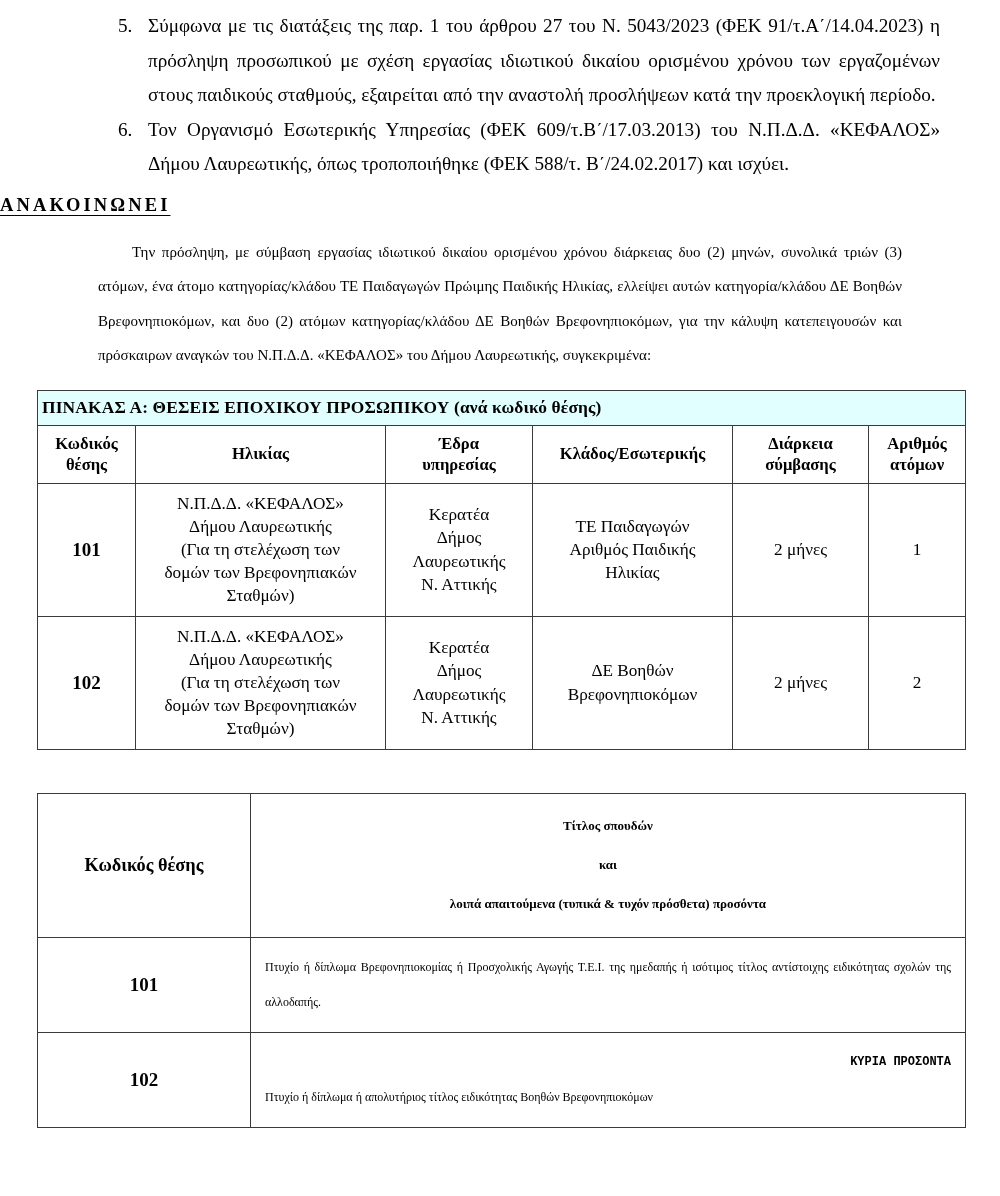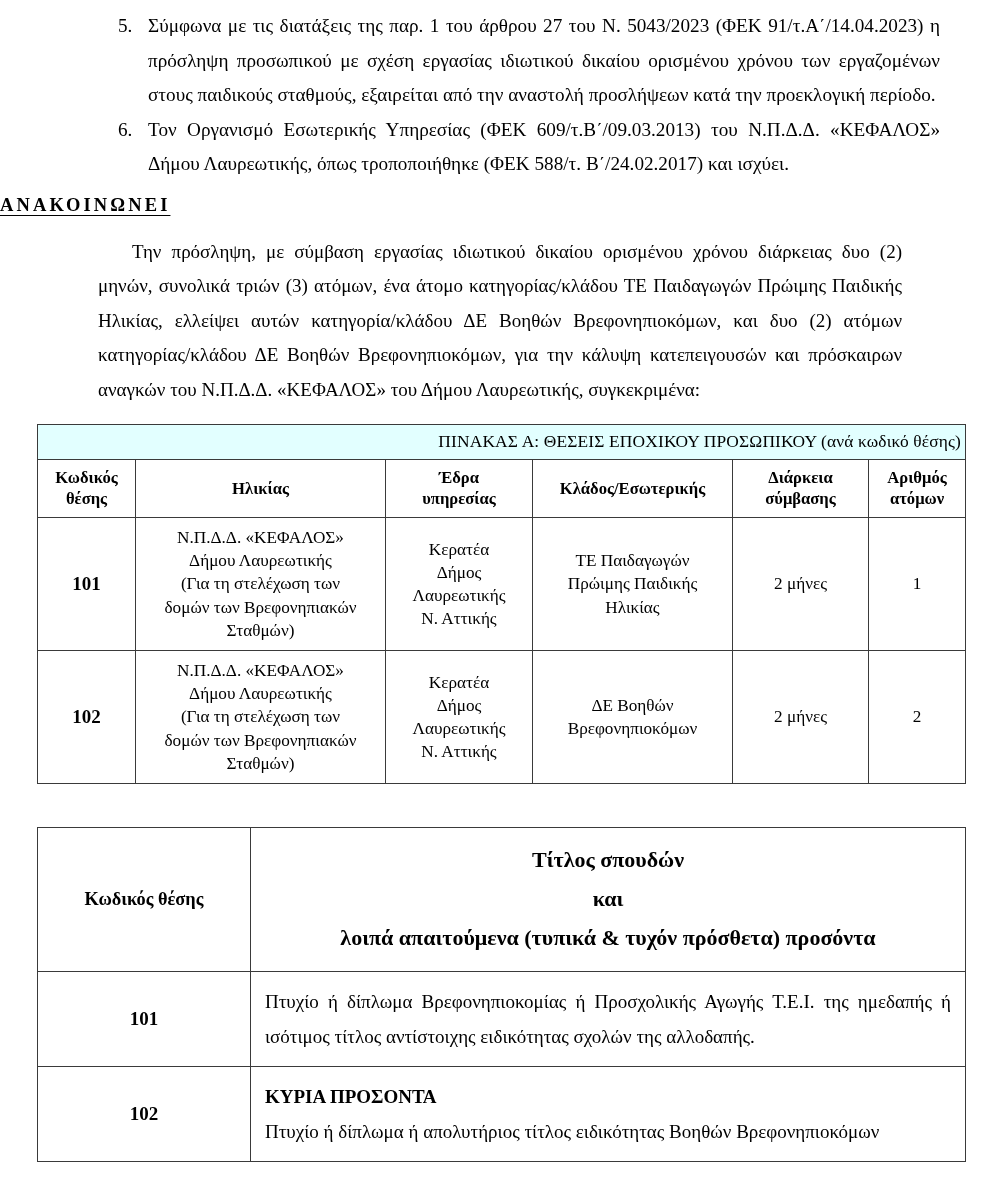--- a/index.html
+++ b/index.html
@@ -61,21 +61,21 @@
     letter-spacing: 3.1px;
     text-decoration: underline;
     text-underline-offset: 4px;
     margin: 13px 0 0 0;
     padding: 0;
   }
 
   
   .lead-paragraph {
     margin: 19px 98px 0 98px;
-    font-size: 19px;
+    font-size: 15px;
     line-height: 34.5px;
     text-align: justify;
     text-justify: inter-word;
     text-indent: 34px;
   }
 
   
   .doc-table {
     border-collapse: collapse;
     table-layout: fixed;
@@ -86,22 +86,22 @@
     padding: 4px 4px;
     vertical-align: middle;
     font-weight: normal;
   }
 
   
   #table-a-wrap { margin: 17px 0 0 37px; }
   #table-a { width: 928px; }
   #table-a .table-title {
     background: #e2ffff;
-    text-align: right;
-    font-weight: normal;
+    text-align: left;
+    font-weight: bold;
     font-size: 17.4px;
     padding: 6px 4px 7px 4px;
     letter-spacing: 0.15px;
   }
   #table-a .col-head {
     background: #ffffff;
     text-align: center;
     font-weight: bold;
     font-size: 16.6px;
     line-height: 21px;
@@ -129,57 +129,58 @@
     padding: 8px 4px 9px 4px;
   }
   #table-b .col-head-code {
     text-align: center;
     font-weight: bold;
     font-size: 18.3px;
   }
   #table-b .col-head-quals {
     text-align: center;
     font-weight: bold;
-    font-size: 22px;
+    font-size: 13px;
     line-height: 39px;
     padding: 12px 6px 14px 6px;
   }
   #table-b .col-head-quals .qline { display: block; }
   #table-b .cell-code {
     text-align: center;
     font-weight: bold;
     font-size: 19px;
   }
   #table-b .cell-text {
     text-align: justify;
     text-justify: inter-word;
-    font-size: 19px;
+    font-size: 12px;
     line-height: 35px;
     padding: 12px 14px 12px 14px;
   }
   #table-b .cell-text .subhead {
     display: block;
     font-weight: bold;
-    text-align: left;
+    text-align: right;
+    font-family: Liberation Mono, monospace;
   }
   #table-b .cell-text .body-line { display: block; }
 </style>
 </head>
 <body>
 
 <div class="page">
 
   <ol class="numbered-list">
     <li class="numbered-item">
       <span class="item-marker">5.</span>
       <span class="item-text">Σύμφωνα με τις διατάξεις της παρ. 1 του άρθρου 27 του Ν. 5043/2023 (ΦΕΚ 91/τ.Α΄/14.04.2023) η πρόσληψη προσωπικού με σχέση εργασίας ιδιωτικού δικαίου ορισμένου χρόνου των εργαζομένων στους παιδικούς σταθμούς, εξαιρείται από την αναστολή προσλήψεων κατά την προεκλογική περίοδο.</span>
     </li>
     <li class="numbered-item">
       <span class="item-marker">6.</span>
-      <span class="item-text">Τον Οργανισμό Εσωτερικής Υπηρεσίας (ΦΕΚ 609/τ.Β΄/09.03.2013) του Ν.Π.Δ.Δ. «ΚΕΦΑΛΟΣ» Δήμου Λαυρεωτικής, όπως τροποποιήθηκε (ΦΕΚ 588/τ. Β΄/24.02.2017) και ισχύει.</span>
+      <span class="item-text">Τον Οργανισμό Εσωτερικής Υπηρεσίας (ΦΕΚ 609/τ.Β΄/17.03.2013) του Ν.Π.Δ.Δ. «ΚΕΦΑΛΟΣ» Δήμου Λαυρεωτικής, όπως τροποποιήθηκε (ΦΕΚ 588/τ. Β΄/24.02.2017) και ισχύει.</span>
     </li>
   </ol>
 
   <div class="announce-heading">ΑΝΑΚΟΙΝΩΝΕΙ</div>
 
   <p class="lead-paragraph">Την πρόσληψη, με σύμβαση εργασίας ιδιωτικού δικαίου ορισμένου χρόνου διάρκειας δυο (2) μηνών, συνολικά τριών (3) ατόμων, ένα άτομο κατηγορίας/κλάδου ΤΕ Παιδαγωγών Πρώιμης Παιδικής Ηλικίας, ελλείψει αυτών κατηγορία/κλάδου ΔΕ Βοηθών Βρεφονηπιοκόμων, και δυο (2) ατόμων κατηγορίας/κλάδου ΔΕ Βοηθών Βρεφονηπιοκόμων, για την κάλυψη κατεπειγουσών και πρόσκαιρων αναγκών του Ν.Π.Δ.Δ. «ΚΕΦΑΛΟΣ» του Δήμου Λαυρεωτικής, συγκεκριμένα:</p>
 
   <div id="table-a-wrap">
     <table id="table-a" class="doc-table">
       <colgroup>
@@ -230,21 +231,21 @@
             <span>Σταθμών)</span>
           </td>
           <td class="cell">
             <span>Κερατέα</span><br>
             <span>Δήμος</span><br>
             <span>Λαυρεωτικής</span><br>
             <span>Ν. Αττικής</span>
           </td>
           <td class="cell">
             <span>ΤΕ Παιδαγωγών</span><br>
-            <span>Πρώιμης Παιδικής</span><br>
+            <span>Αριθμός Παιδικής</span><br>
             <span>Ηλικίας</span>
           </td>
           <td class="cell">2 μήνες</td>
           <td class="cell">1</td>
         </tr>
         <tr>
           <td class="cell cell-code">102</td>
           <td class="cell">
             <span>Ν.Π.Δ.Δ. «ΚΕΦΑΛΟΣ»</span><br>
             <span>Δήμου Λαυρεωτικής</span><br>

